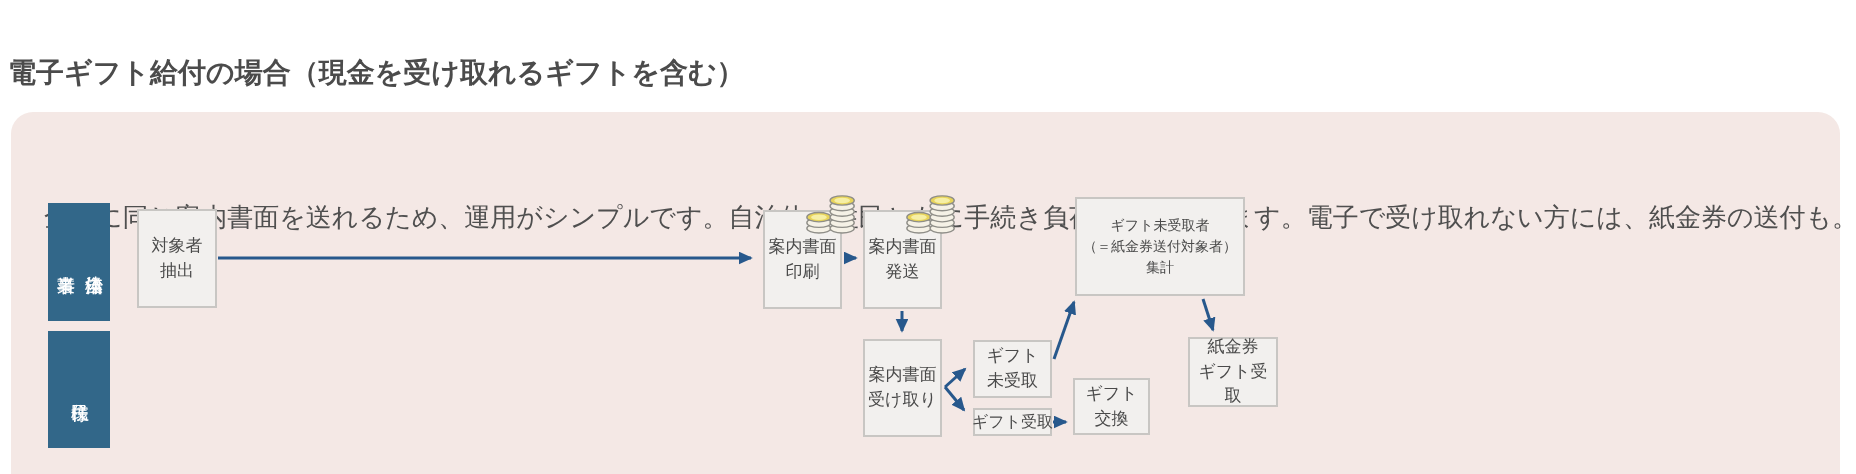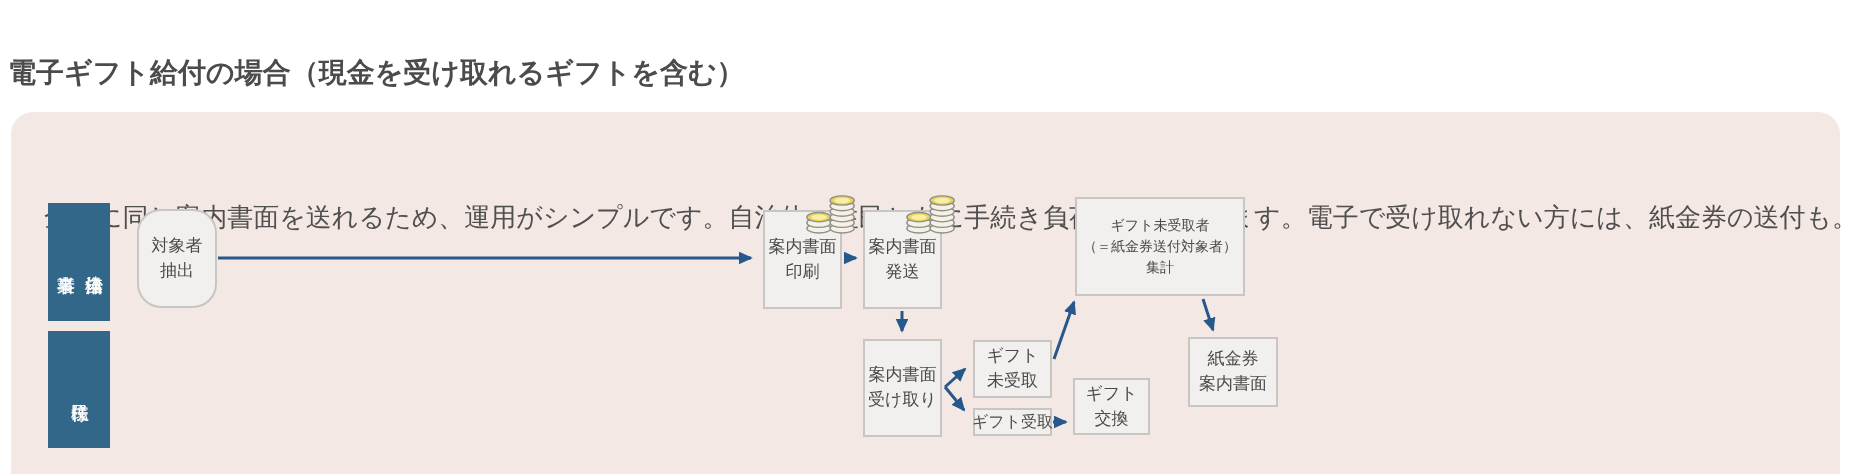--- a/index.html
+++ b/index.html
@@ -45,21 +45,21 @@
   </div>
 
   <div class="lane" style="left:48px;top:155px;width:62px;height:118px;">
     <span>自治体様
 事業者</span>
   </div>
   <div class="lane" style="left:48px;top:283px;width:62px;height:117px;">
     <span>住民様</span>
   </div>
 
-  <div class="node" style="left:137px;top:161px;width:80px;height:99px;border-radius:24px;">
+  <div class="node" style="left:137px;top:161px;width:80px;height:99px;">
     <span>対象者
 抽出</span>
   </div>
 
   <div class="node" style="left:763px;top:162px;width:79px;height:99px;">
     <span>案内書面
 印刷</span>
   </div>
 
   <div class="node" style="left:863px;top:162px;width:79px;height:99px;">
@@ -87,21 +87,21 @@
   </div>
 
   <div class="node small" style="left:1075px;top:149px;width:170px;height:99px;">
     <span>ギフト未受取者
 （＝紙金券送付対象者）
 集計</span>
   </div>
 
   <div class="node" style="left:1188px;top:289px;width:90px;height:70px;">
     <span>紙金券
-案内書面</span>
+ギフト受取</span>
   </div>
 
   <svg class="coins" style="left:805px;top:143px;" width="52" height="44" viewBox="0 0 56 47">
     <g>
       <ellipse class="coin-side" cx="15" cy="40" rx="13" ry="5"></ellipse>
       <ellipse class="coin-side" cx="15" cy="34" rx="13" ry="5"></ellipse>
       <ellipse class="coin-top" cx="15" cy="28" rx="13" ry="5"></ellipse>
       <ellipse class="coin-inner" cx="15" cy="28" rx="8.5" ry="3"></ellipse>
     </g>
     <g>

